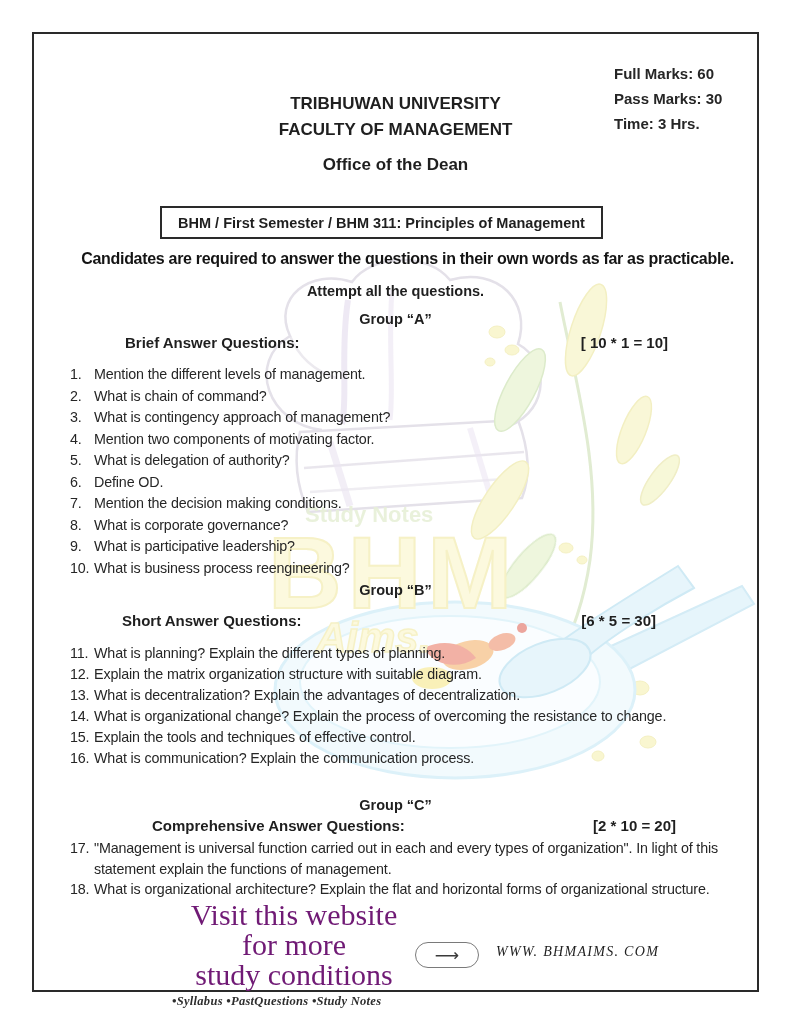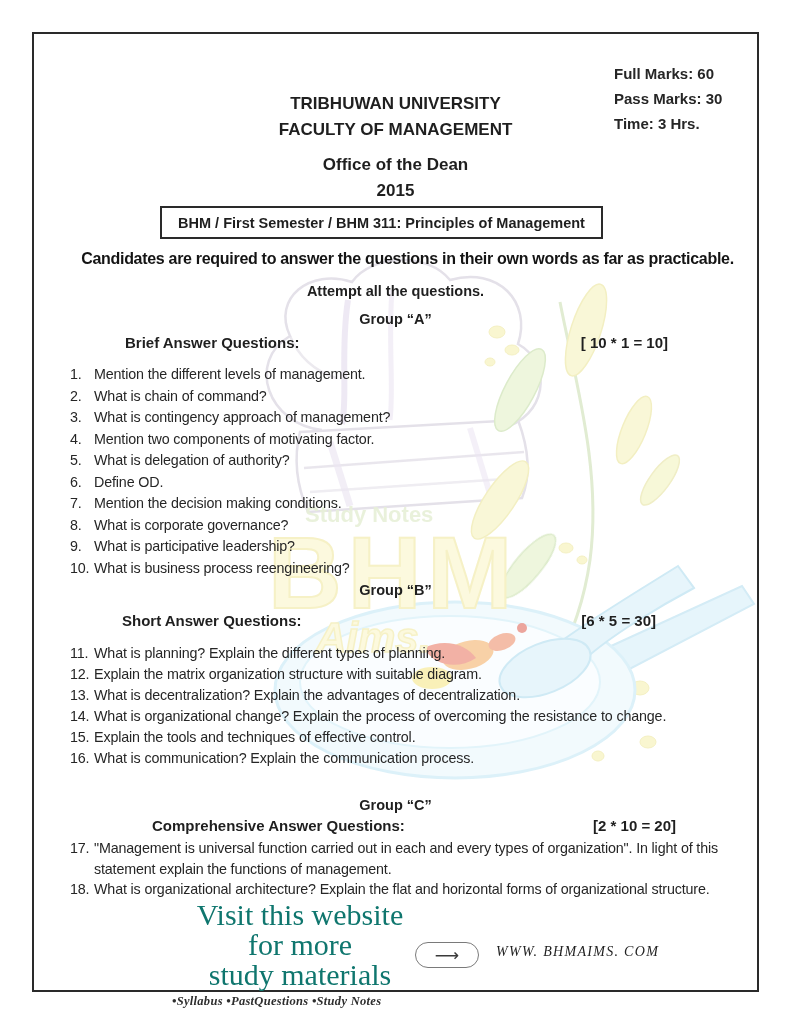--- a/index.html
+++ b/index.html
@@ -40,22 +40,22 @@
   .qlist { left:36px; right:4px; font-size:14.3px; letter-spacing:-0.15px; color:#262626; }
   .ql-a { top:330px; }  .ql-b { top:609px; }  .ql-c { top:804px; }
   .ql-a .q-row { line-height:21.5px; }
   .ql-b .q-row { line-height:21px; }
   .ql-c .q-row { line-height:20.5px; }
   .q-row  { display:flex; }
   .q-num  { flex:none; width:24px; }
   .q-text { flex:1; }
 
   .promo-lines {
-    left:124px; top:866px; width:284px; text-align:center;
-    font-family:"Liberation Serif", serif; font-size:30px; line-height:30px; color:#0f766e;
+    left:118px; top:866px; width:284px; text-align:center;
+    font-family:"Liberation Serif", serif; font-size:30px; line-height:30px; color:#701a75;
   }
   .arrow-pill {
     left:381px; top:908px; width:64px; height:26px;
     border:1.5px solid #7a7a7a; border-radius:14px; box-sizing:border-box;
     display:flex; align-items:center; justify-content:center;
     color:#3a3a3a; font-size:17px; line-height:1;
   }
   .promo-url {
     left:462px; top:910px; font-family:"Liberation Serif", serif; font-style:italic;
     font-size:14px; letter-spacing:1.3px; color:#222; white-space:nowrap;
@@ -137,21 +137,20 @@
       <div>Full Marks: 60</div>
       <div>Pass Marks: 30</div>
       <div>Time: 3 Hrs.</div>
     </div>
 
     <div class="title-block">
       <div>TRIBHUWAN UNIVERSITY</div>
       <div>FACULTY OF MANAGEMENT</div>
       <div class="title-gap"></div>
       <div>Office of the Dean</div>
-      <div>2015</div>
     </div>
 
     <div class="subject-box">
       <span>BHM / First Semester / BHM 311: Principles of Management</span>
     </div>
 
     <div class="candidates">Candidates are required to answer the questions in their own words as far as practicable.</div>
     <div class="attempt">Attempt all the questions.</div>
 
     <div class="group-title gt-a">Group “A”</div>
@@ -246,21 +245,21 @@
         </div>
       <div class="q-row">
           <span class="q-num">18.</span>
           <span class="q-text">What is organizational architecture? Explain the flat and horizontal forms of organizational structure.</span>
         </div>
     </div>
 
     <div class="promo-lines">
       <div>Visit this website</div>
       <div>for more</div>
-      <div>study materials</div>
+      <div>study conditions</div>
     </div>
     <div class="arrow-pill">
       <span>⟶</span>
     </div>
     <div class="promo-url">WWW. BHMAIMS. COM</div>
   </div>
 
   <div class="tagline">•Syllabus •PastQuestions •Study Notes</div>
 </div>
 

